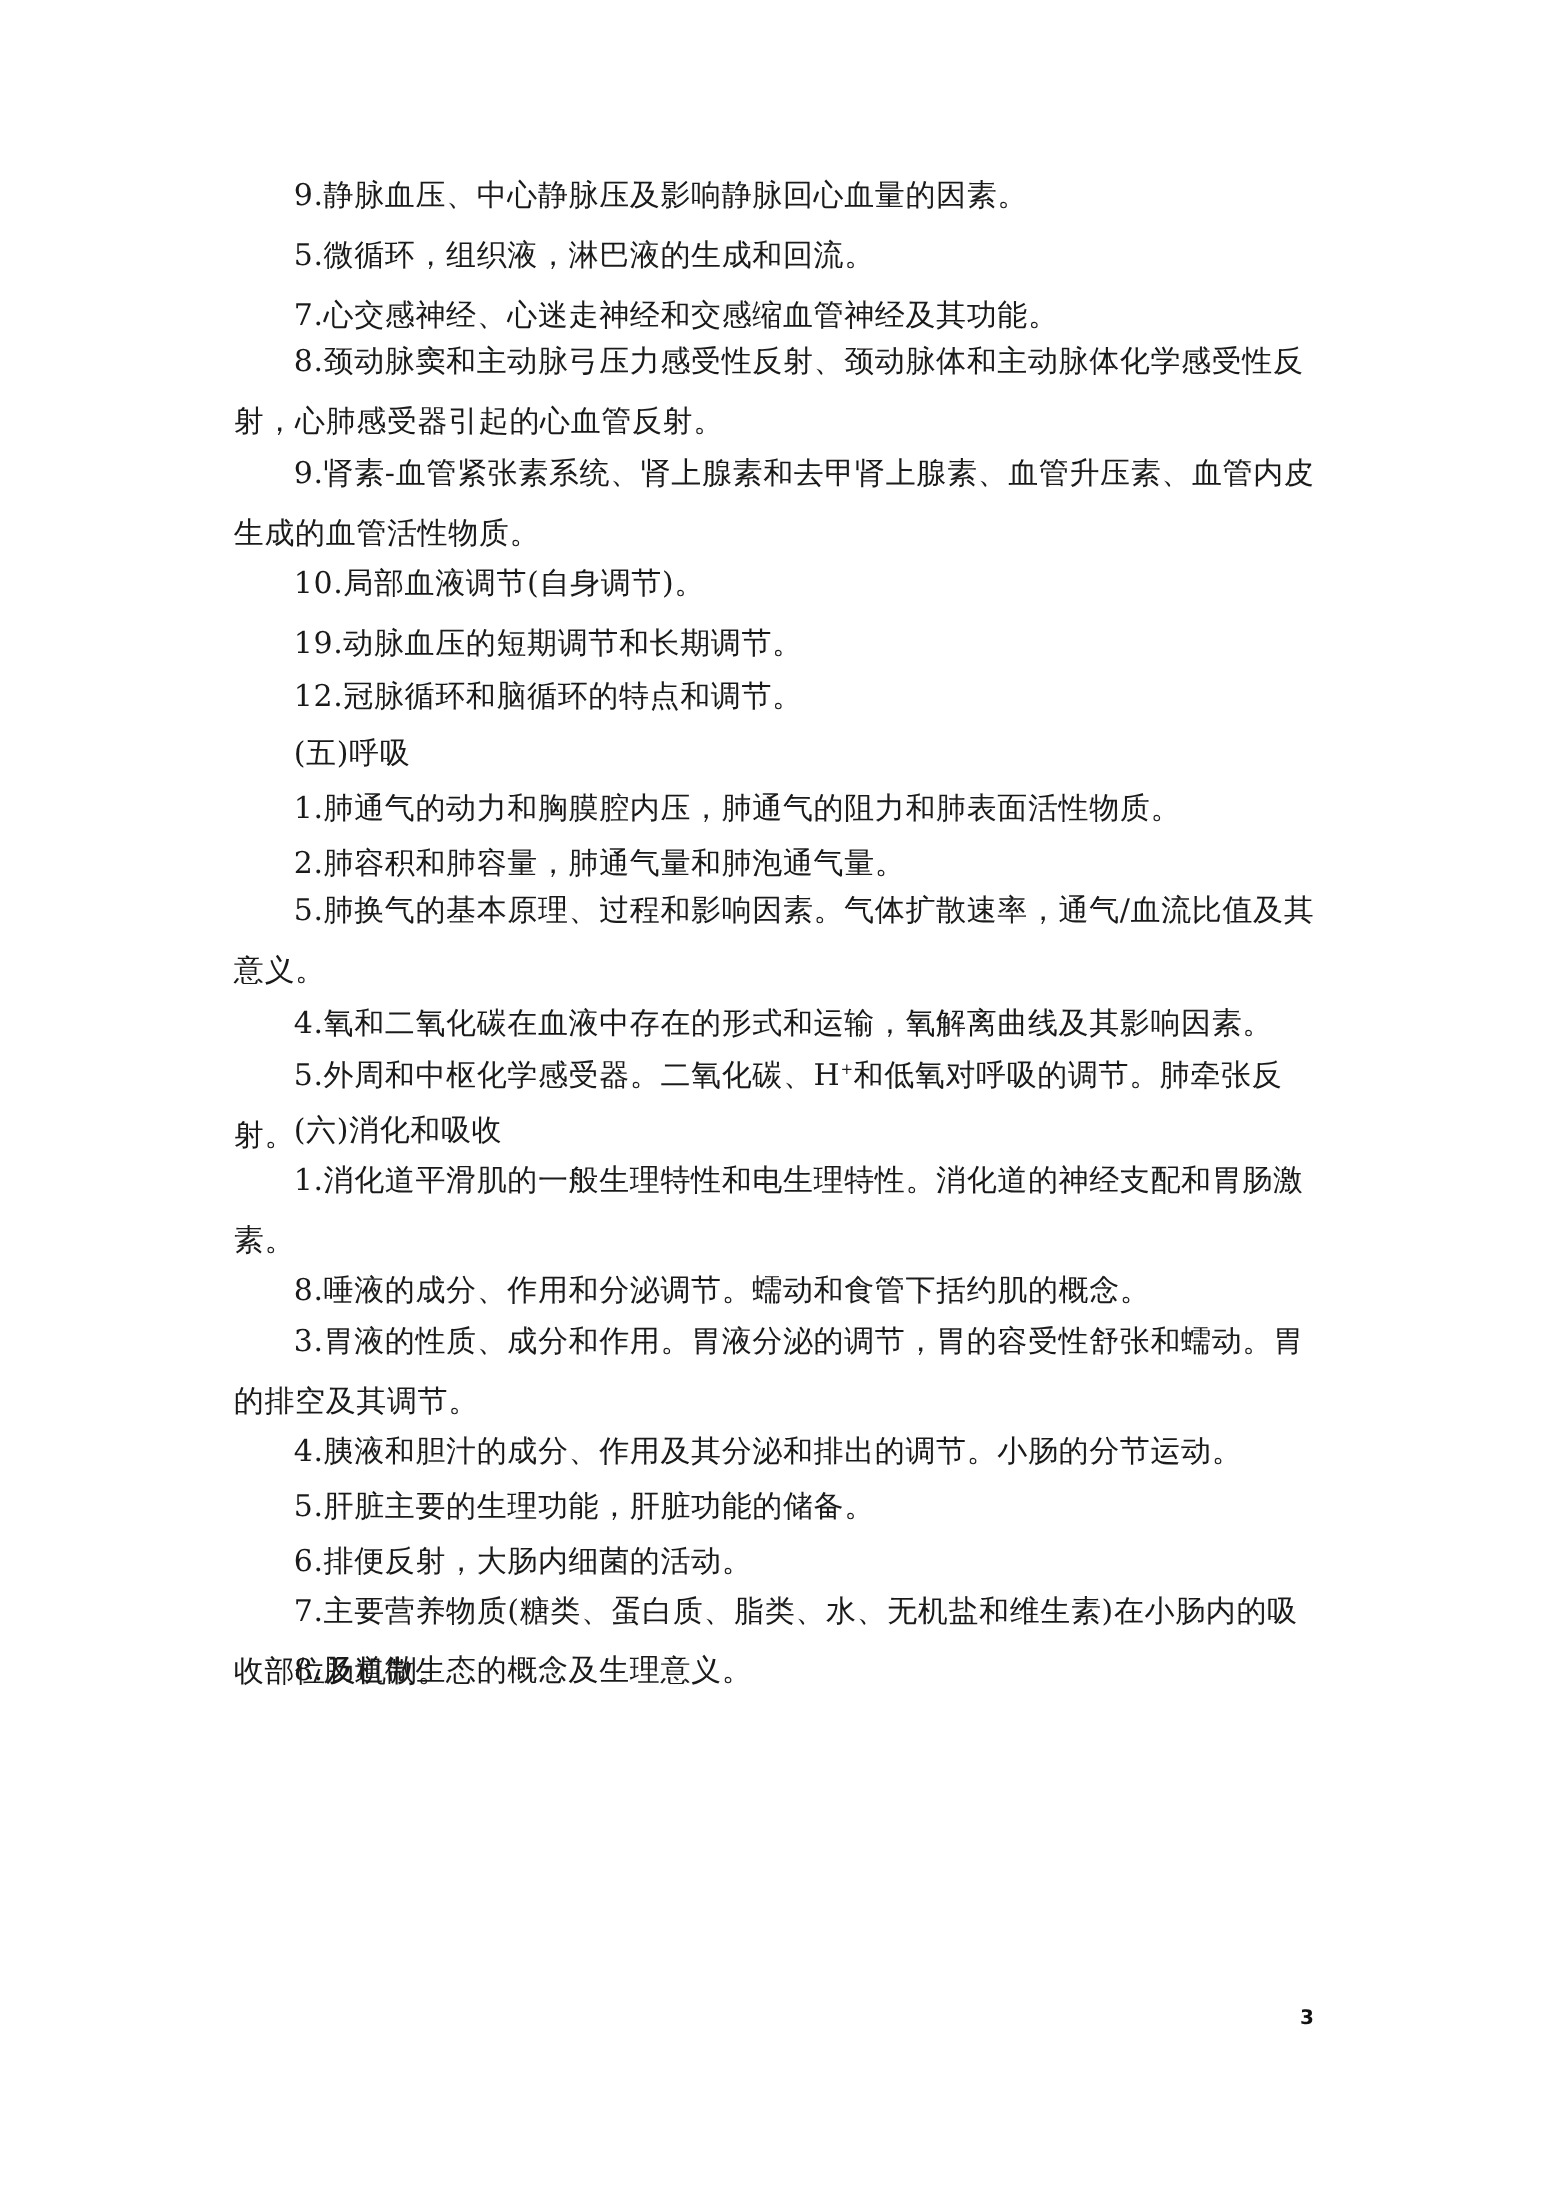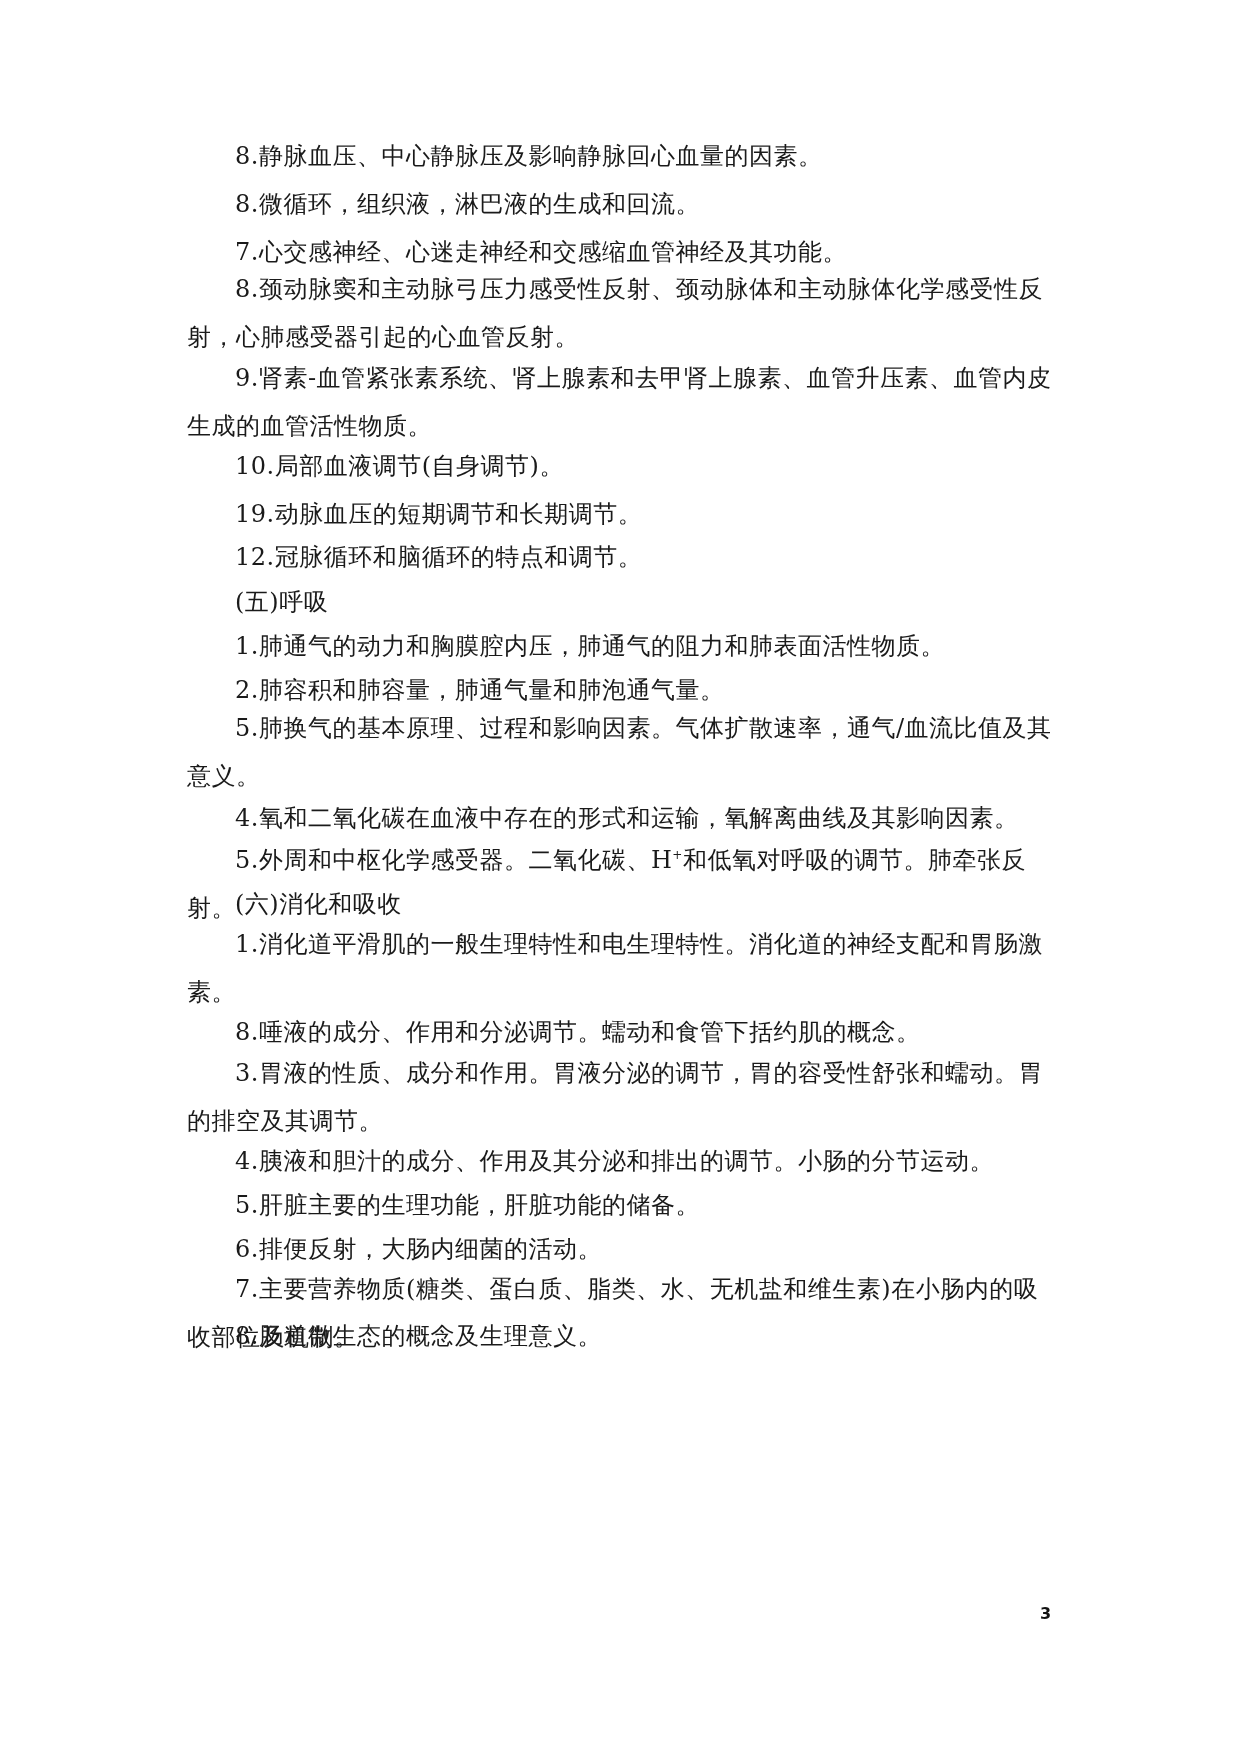--- a/index.html
+++ b/index.html
@@ -46,22 +46,22 @@
       font-family: "DejaVu Sans", "Liberation Sans", sans-serif;
       font-weight: bold;
       font-size: 16px;
       color: #111;
     }
   </style>
 </head>
 <body>
 
 <div class="page">
-  <p class="para indent" style="top:132px">8.静脉血压、中心静脉压及影响静脉回心血量的因素。</p>
-  <p class="para indent" style="top:180px">8.微循环，组织液，淋巴液的生成和回流。</p>
+  <p class="para indent" style="top:132px">9.静脉血压、中心静脉压及影响静脉回心血量的因素。</p>
+  <p class="para indent" style="top:180px">5.微循环，组织液，淋巴液的生成和回流。</p>
   <p class="para indent" style="top:228px">7.心交感神经、心迷走神经和交感缩血管神经及其功能。</p>
   <p class="para indent" style="top:265px">8.颈动脉窦和主动脉弓压力感受性反射、颈动脉体和主动脉体化学感受性反射，心肺感受器引起的心血管反射。</p>
   <p class="para indent" style="top:354px">9.肾素-血管紧张素系统、肾上腺素和去甲肾上腺素、血管升压素、血管内皮生成的血管活性物质。</p>
   <p class="para indent" style="top:442px">10.局部血液调节(自身调节)。</p>
   <p class="para indent" style="top:490px">19.动脉血压的短期调节和长期调节。</p>
   <p class="para indent" style="top:533px">12.冠脉循环和脑循环的特点和调节。</p>
 
   <p class="para indent" style="top:578px">(五)呼吸</p>
   <p class="para indent" style="top:622px">1.肺通气的动力和胸膜腔内压，肺通气的阻力和肺表面活性物质。</p>
   <p class="para indent" style="top:666px">2.肺容积和肺容量，肺通气量和肺泡通气量。</p>

